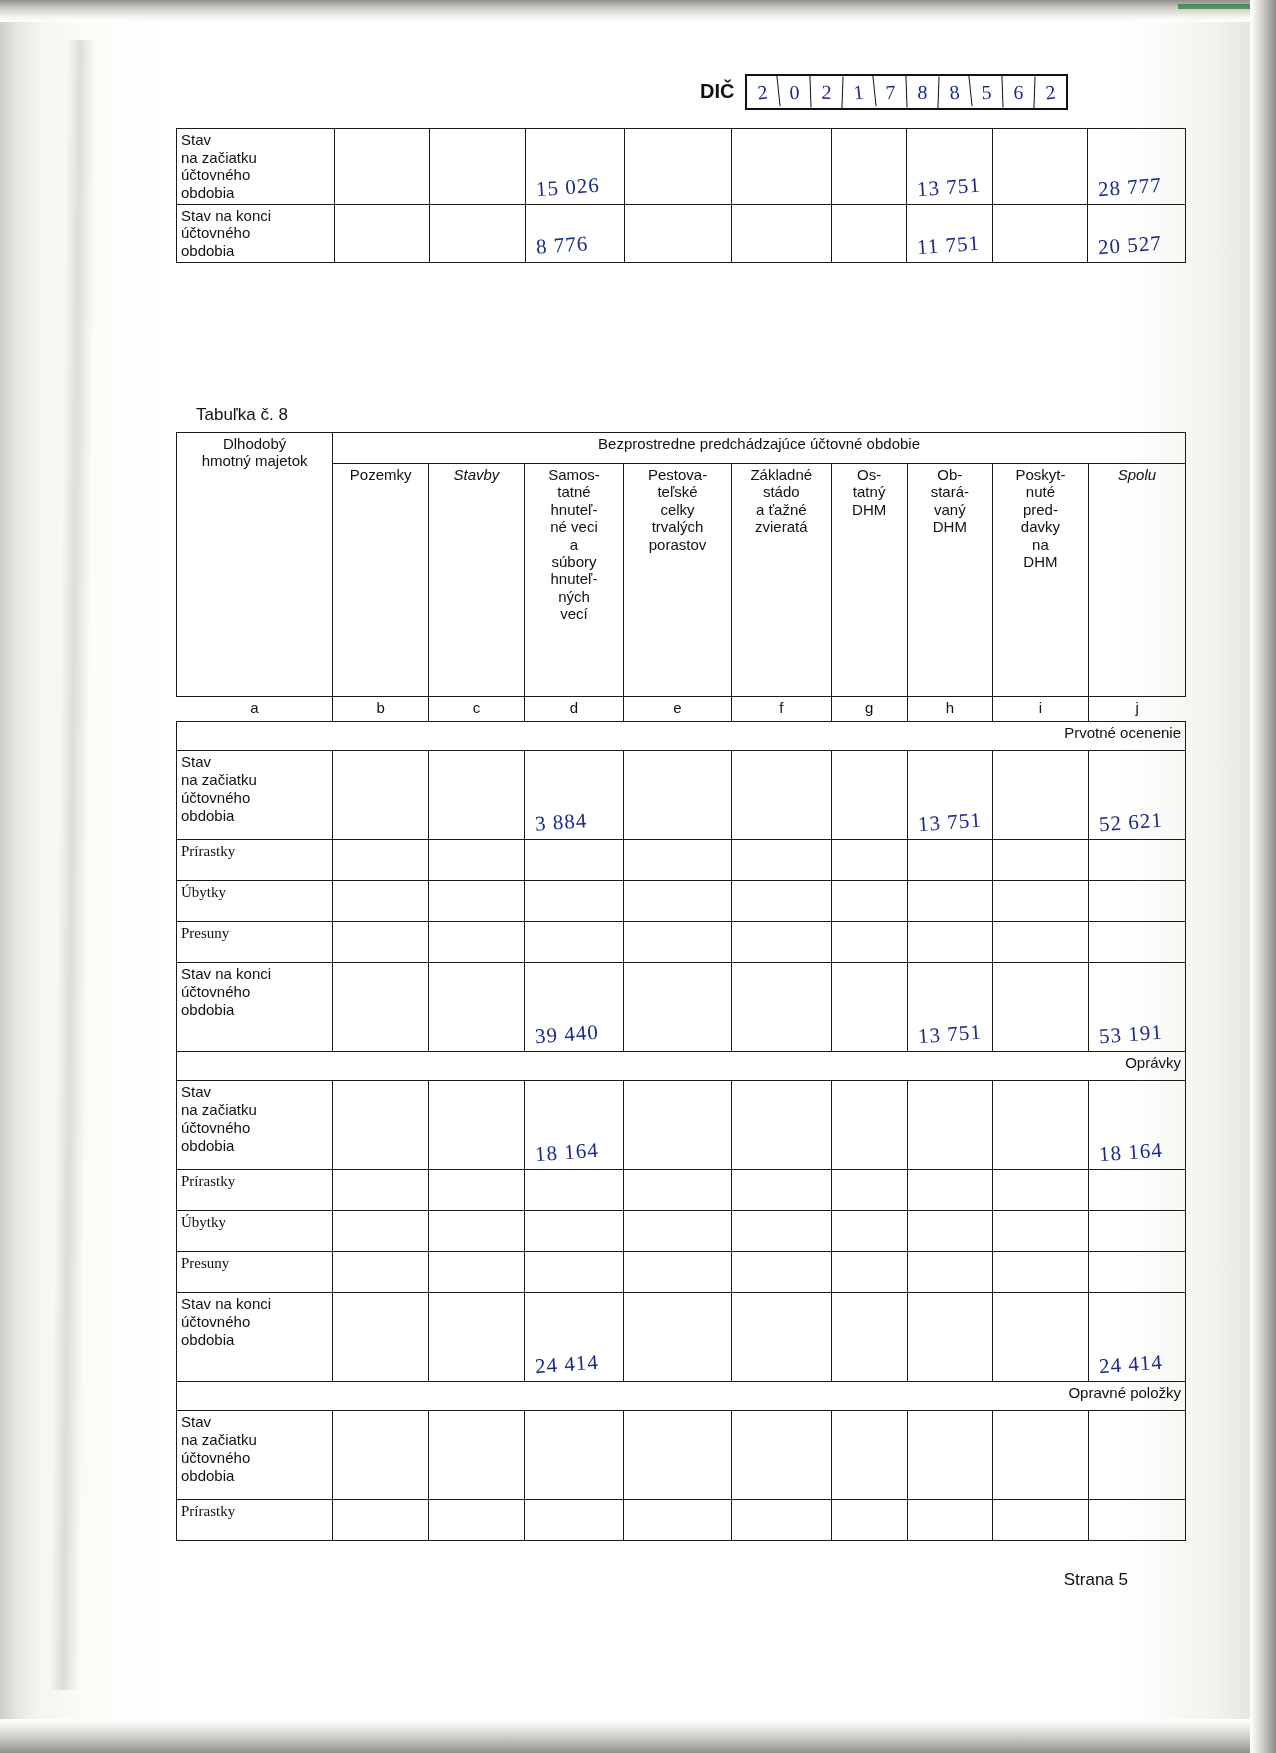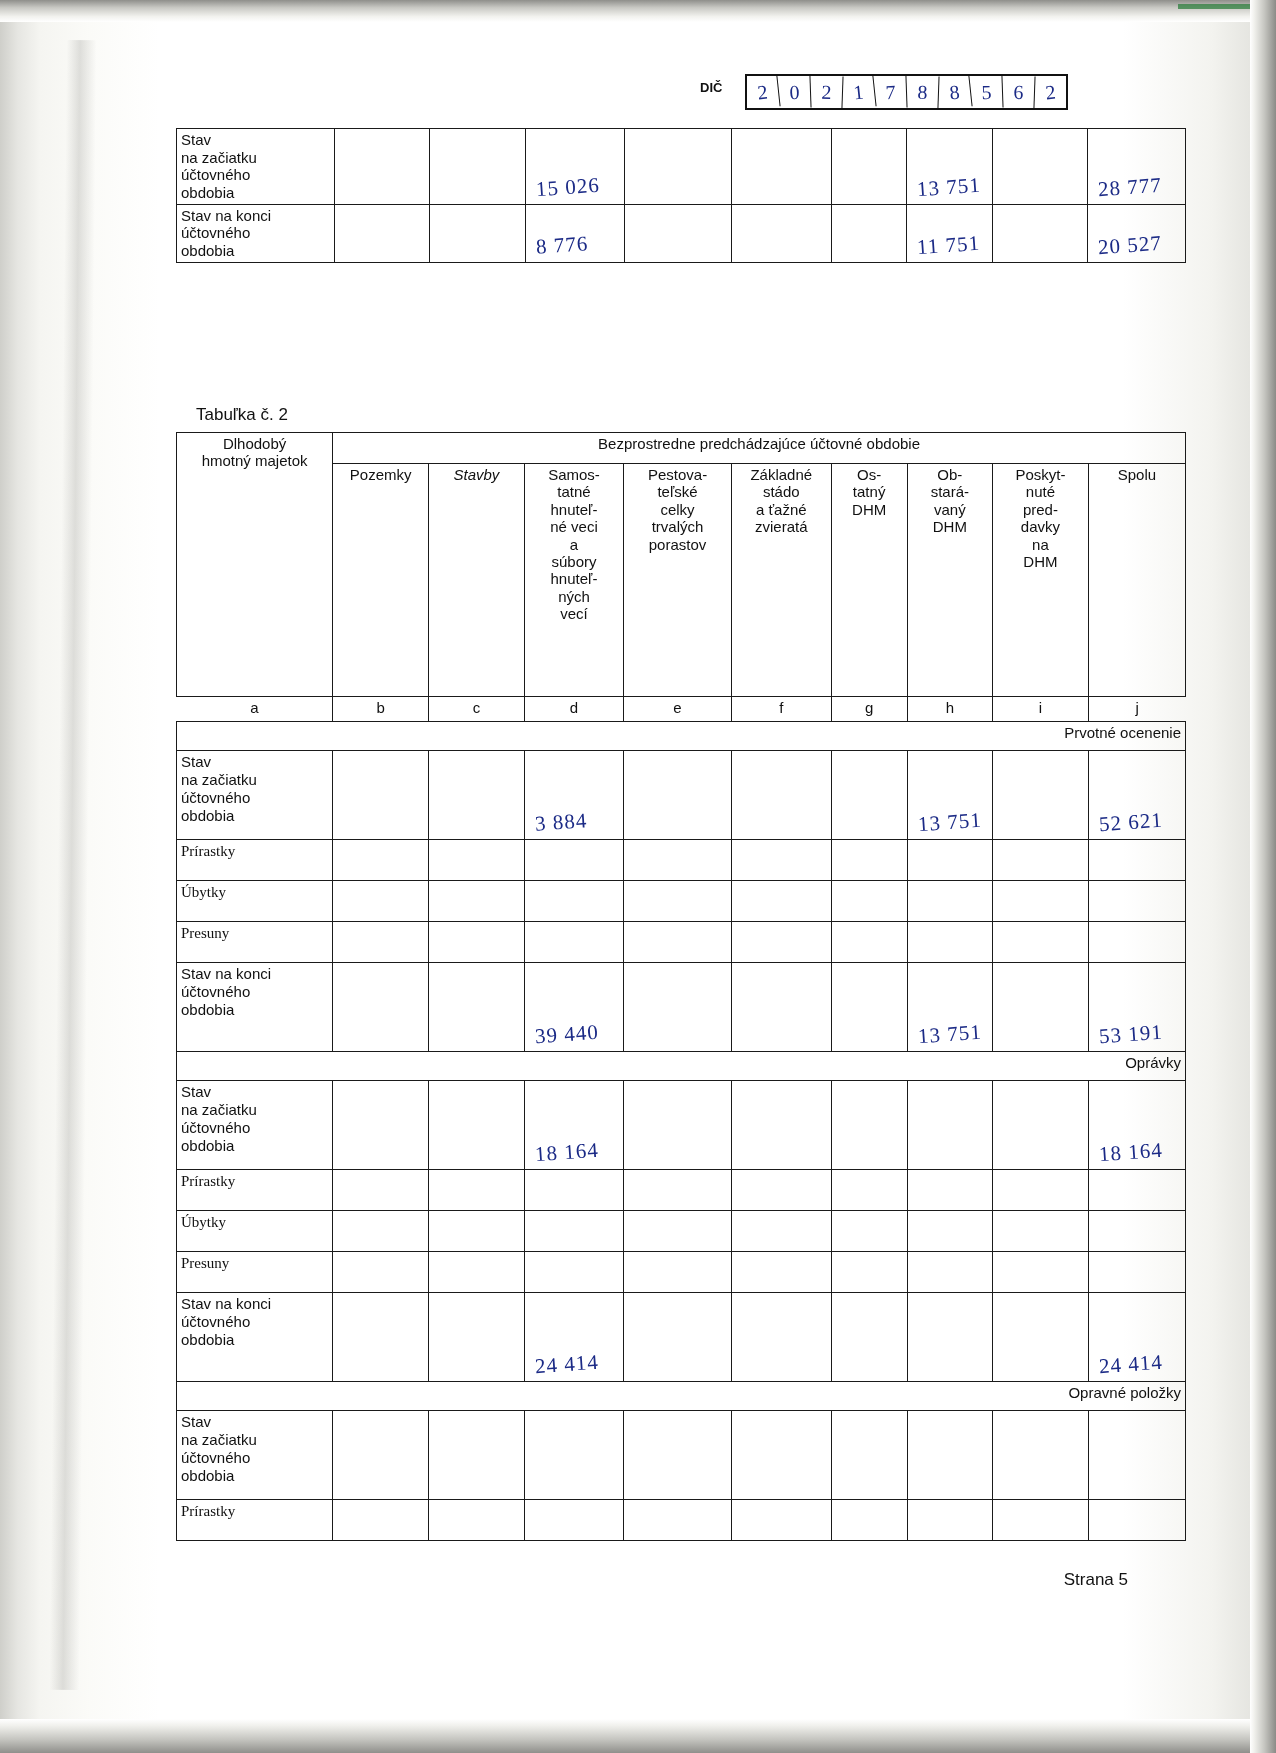--- a/index.html
+++ b/index.html
@@ -42,21 +42,21 @@
   .content{position:absolute;inset:0;}
 
   
   .hdr-box{
     position:absolute;left:176px;top:72px;width:280px;height:36px;
     border:2px solid #111;background:transparent;
     display:flex;align-items:center;padding-left:12px;
     font-size:17px;color:#111;
   }
   .dic-label{
-    position:absolute;left:700px;top:80px;font-size:13px;font-weight:bold;color:#111;
+    position:absolute;left:700px;top:80px;font-size:20px;font-weight:bold;color:#111;
   }
   .dic-grid{
     position:absolute;left:745px;top:74px;height:32px;display:flex;border:2px solid #111;
   }
   .dic-cell{
     width:31px;height:32px;border-right:1.5px solid #111;
     display:flex;align-items:center;justify-content:center;
     font-family:"Liberation Serif", serif;
     font-size:20px;color:#1b2a86;
     transform:rotate(-3deg);
@@ -221,21 +221,21 @@
             </td>
             <td style="width: 90px; height: 52px;">
               <div class="cellwrap">
                 <span class="hand hand-pos">20 527</span>
               </div>
             </td>
           </tr>
         </tbody>
     </table>
 
-    <div class="cap">Tabuľka č. 2</div>
+    <div class="cap">Tabuľka č. 8</div>
 
     <table class="grid" id="table2">
       <tbody id="t2-body">
           <tr>
             <td rowspan="2" class="col-head" style="width: 150px;">Dlhodobý
 hmotný majetok</td>
             <td colspan="9" class="th-center" style="height: 26px;">Bezprostredne predchádzajúce účtovné obdobie</td>
           </tr>
           <tr>
             <td class="col-head" style="width: 88px; height: 228px;">Pozemky</td>
@@ -264,21 +264,21 @@
             <td class="col-head" style="width: 78px; height: 228px;">Ob-
 stará-
 vaný
 DHM</td>
             <td class="col-head" style="width: 88px; height: 228px;">Poskyt-
 nuté
 pred-
 davky
 na
 DHM</td>
-            <td class="col-head" style="width: 90px; height: 228px;">Spolu</td>
+            <td class="col-head" style="width: 90px; height: 228px; font-style: italic;">Spolu</td>
           </tr>
           <tr>
             <td class="letter" style="width: 150px; height: 20px; border-top: none; border-left: none; border-right: 1.4px solid rgb(26, 26, 26);">a</td>
             <td class="letter" style="width: 88px; height: 20px; border-top: none; border-left: 1.4px solid rgb(26, 26, 26); border-right: 1.4px solid rgb(26, 26, 26);">b</td>
             <td class="letter" style="width: 88px; height: 20px; border-top: none; border-left: 1.4px solid rgb(26, 26, 26); border-right: 1.4px solid rgb(26, 26, 26);">c</td>
             <td class="letter" style="width: 92px; height: 20px; border-top: none; border-left: 1.4px solid rgb(26, 26, 26); border-right: 1.4px solid rgb(26, 26, 26);">d</td>
             <td class="letter" style="width: 100px; height: 20px; border-top: none; border-left: 1.4px solid rgb(26, 26, 26); border-right: 1.4px solid rgb(26, 26, 26);">e</td>
             <td class="letter" style="width: 92px; height: 20px; border-top: none; border-left: 1.4px solid rgb(26, 26, 26); border-right: 1.4px solid rgb(26, 26, 26);">f</td>
             <td class="letter" style="width: 68px; height: 20px; border-top: none; border-left: 1.4px solid rgb(26, 26, 26); border-right: 1.4px solid rgb(26, 26, 26);">g</td>
             <td class="letter" style="width: 78px; height: 20px; border-top: none; border-left: 1.4px solid rgb(26, 26, 26); border-right: 1.4px solid rgb(26, 26, 26);">h</td>

